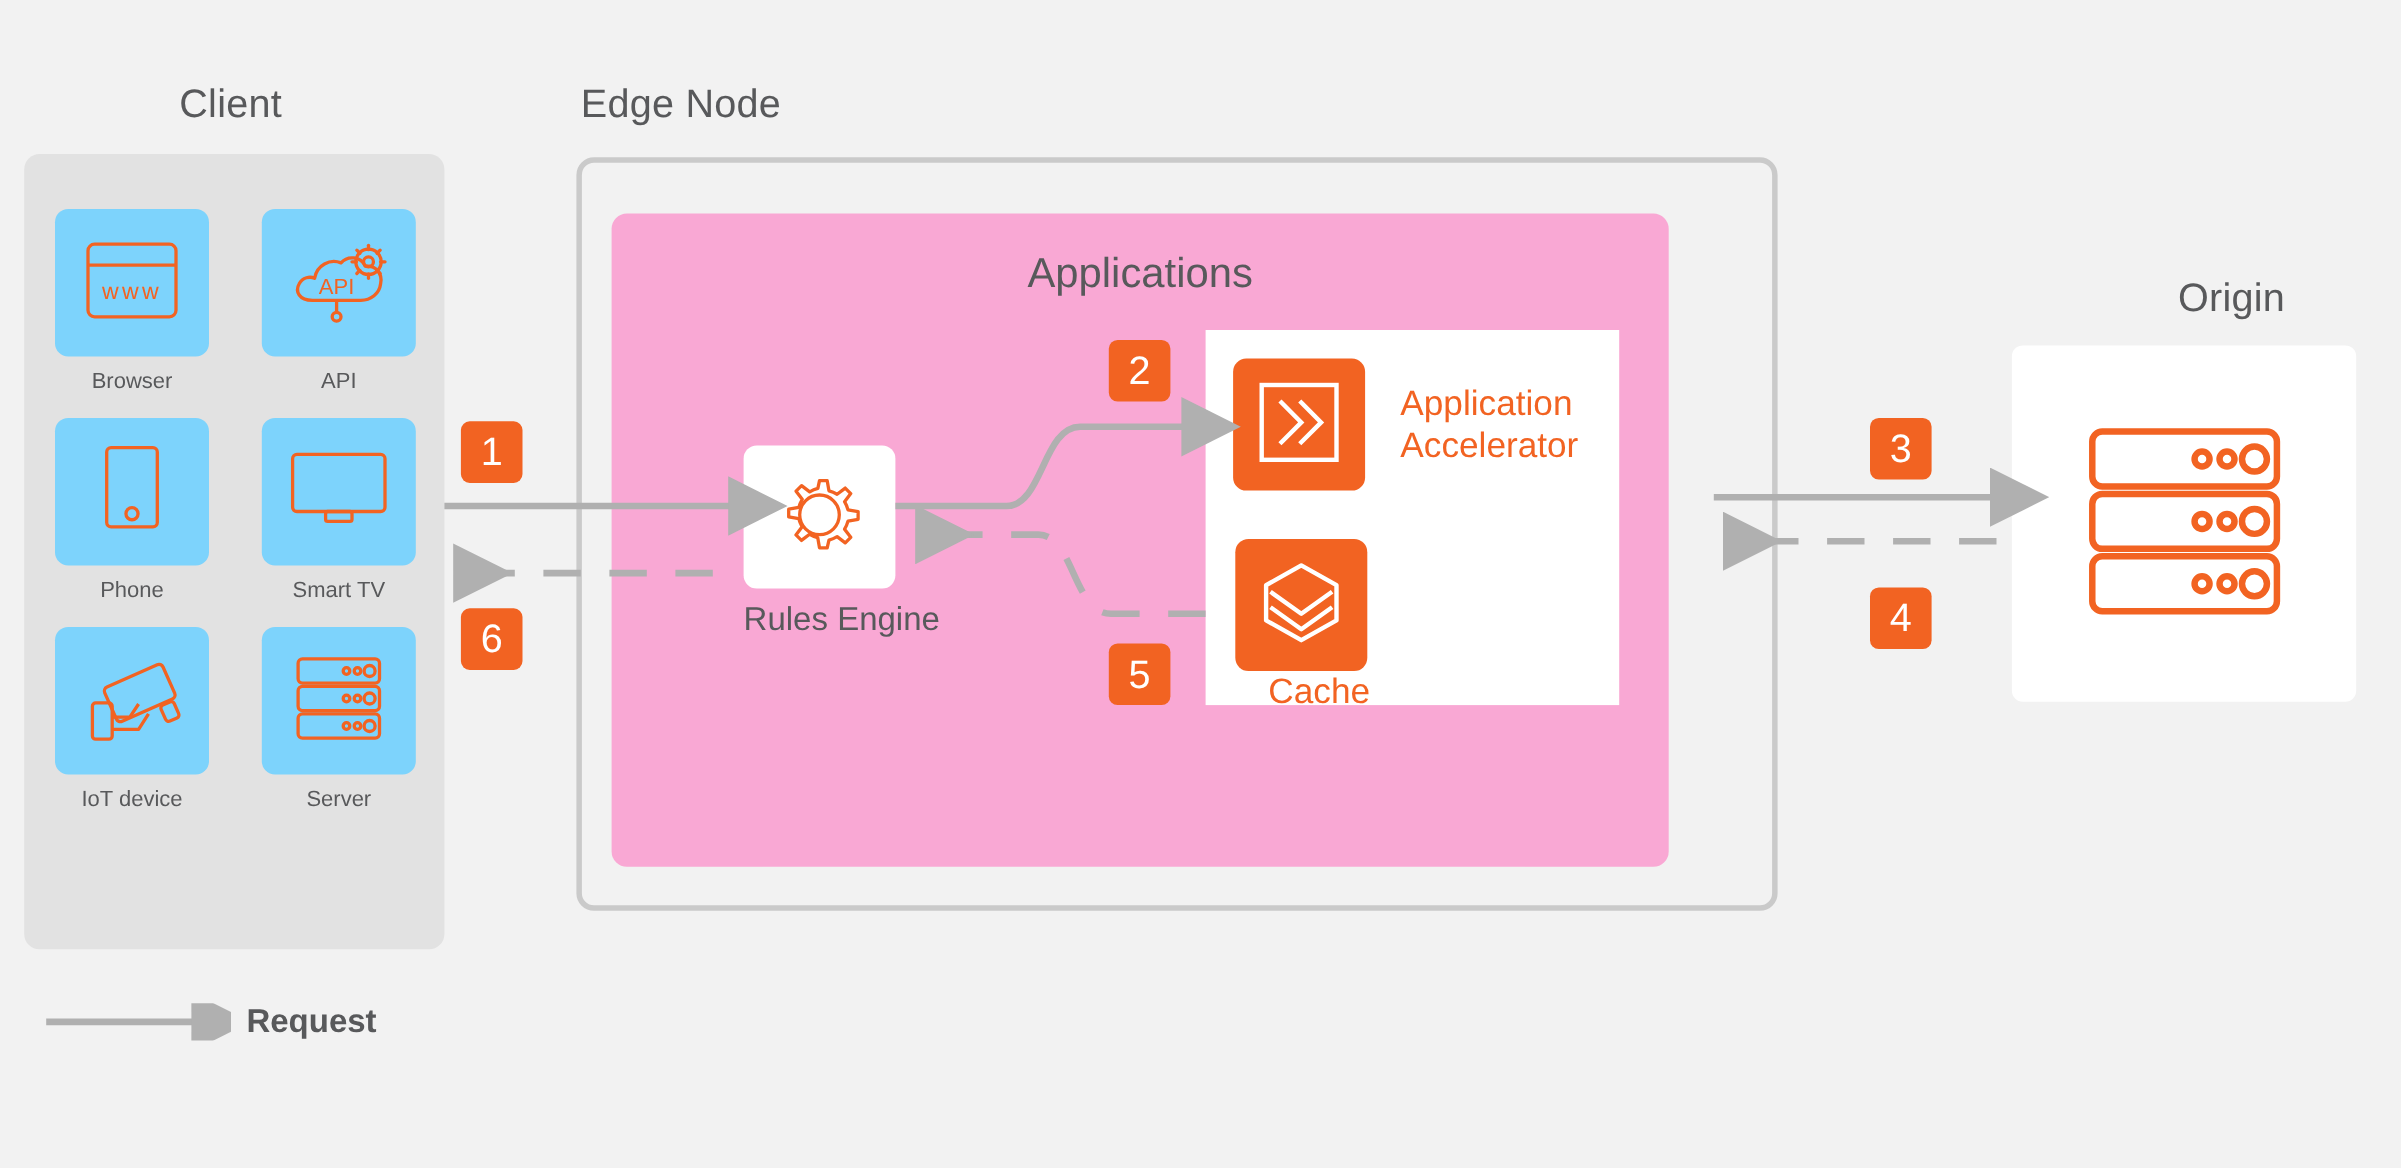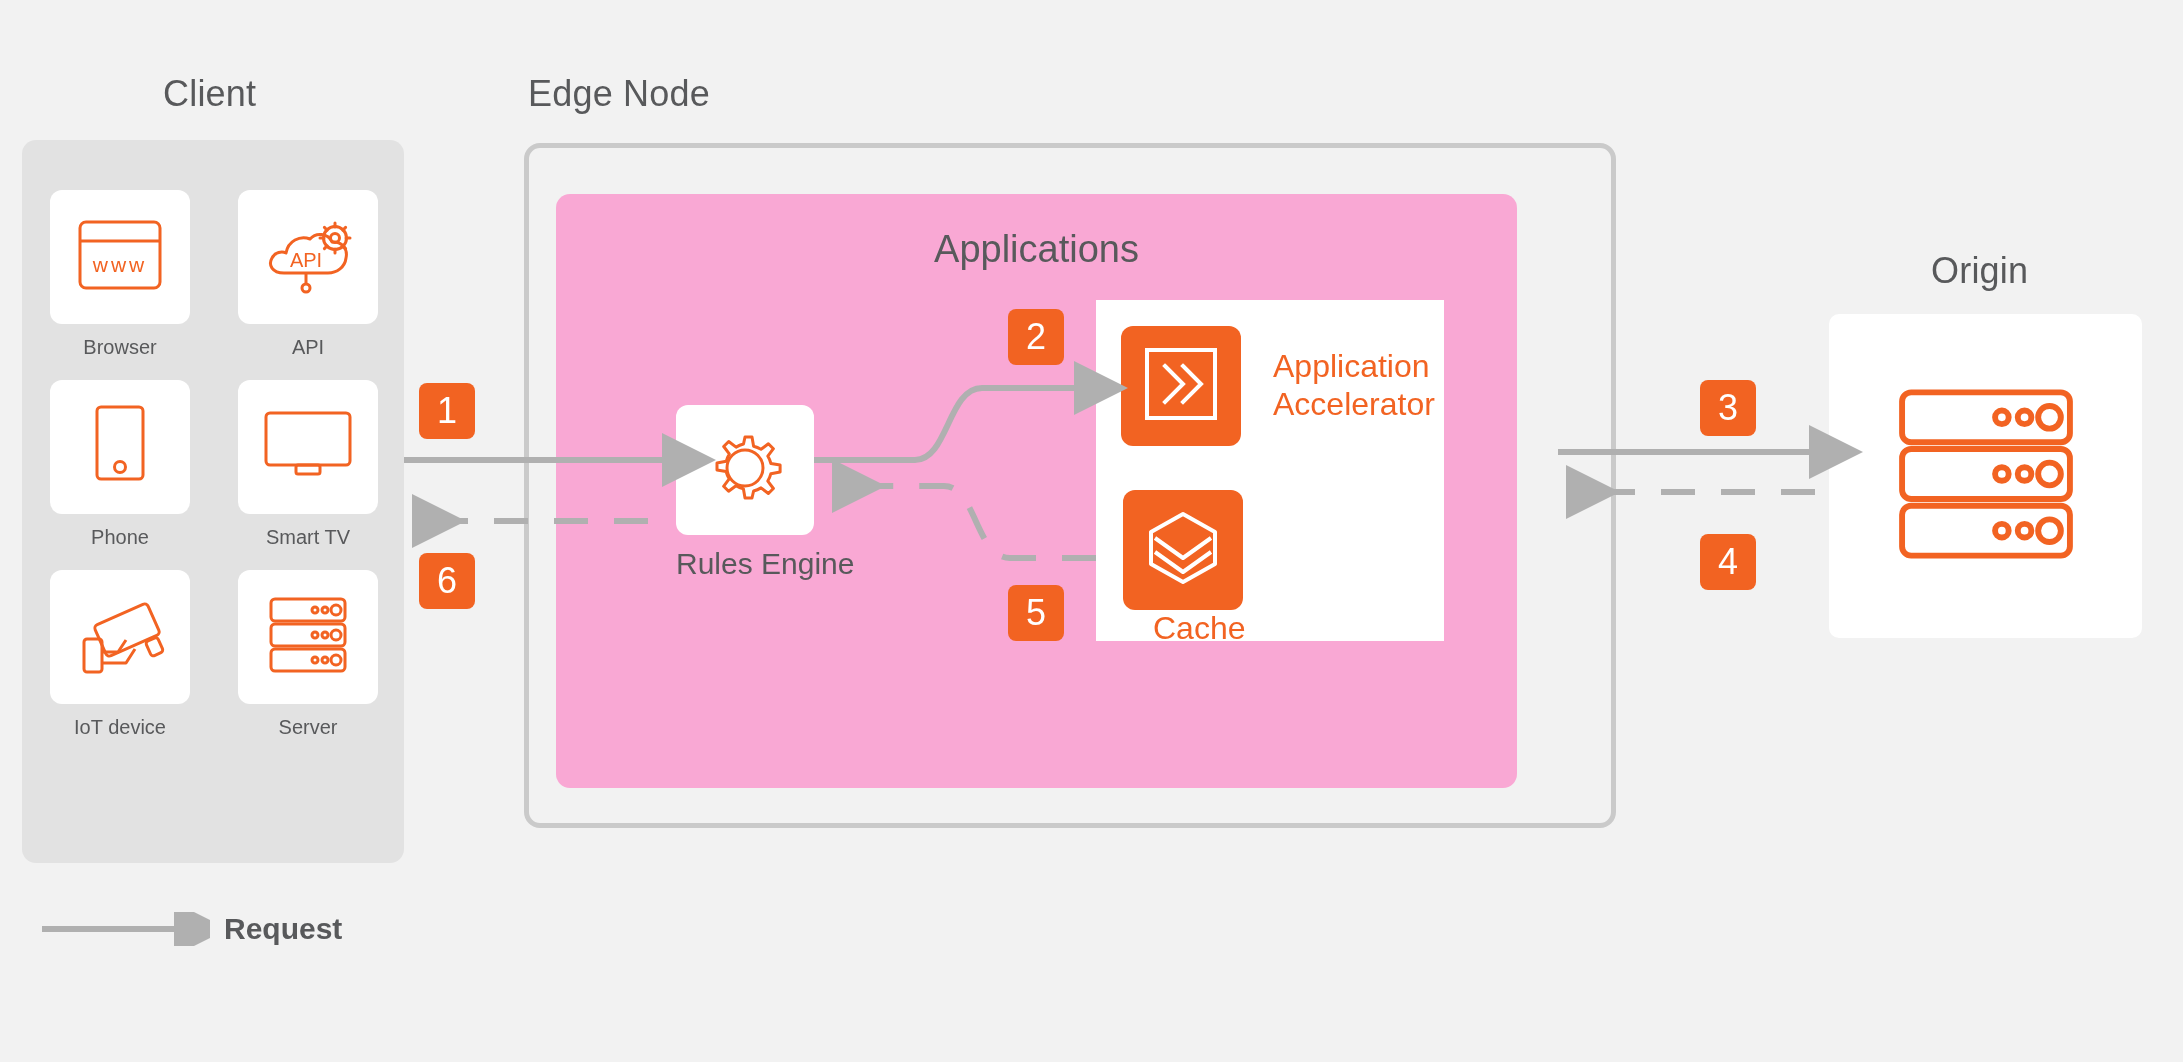--- a/index.html
+++ b/index.html
@@ -24,21 +24,21 @@
   
   .section-title {
     position: absolute;
     font-size: 36px;
     color: #58595b;
     white-space: nowrap;
     letter-spacing: .2px;
   }
   #client-title  { left: 163px; top: 73px; }
   #edge-title    { left: 528px; top: 73px; }
-  #origin-title  { left: 1931px; top: 250px; text-align: center; }
+  #origin-title  { left: 1980px; top: 250px; text-align: center; }
 
   
   #client-panel {
     position: absolute;
     left: 22px;
     top: 140px;
     width: 382px;
     height: 723px;
     background: #e2e2e2;
     border-radius: 14px;
@@ -50,21 +50,21 @@
     display: grid;
     grid-template-columns: 140px 140px;
     grid-template-rows: 178px 178px 178px;
     column-gap: 48px;
     row-gap: 12px;
   }
   .device { width: 140px; text-align: center; }
   .device-tile {
     width: 140px;
     height: 134px;
-    background: #ffffff;
+    background: #7dd3fc;
     border-radius: 12px;
     display: flex;
     align-items: center;
     justify-content: center;
   }
   .device-label {
     margin-top: 12px;
     font-size: 20px;
     color: #58595b;
     white-space: nowrap;
@@ -123,21 +123,21 @@
     font-size: 30px;
     color: #58595b;
     white-space: nowrap;
   }
 
   
   #apps-card {
     position: absolute;
     left: 1096px;
     top: 300px;
-    width: 348px;
+    width: 376px;
     height: 341px;
     background: #ffffff;
   }
   .app-row {
     position: absolute;
     display: flex;
     align-items: center;
   }
   #app-accel-row { left: 25px; top: 26px; }
   #app-cache-row { left: 25px; top: 190px; flex-direction: column; }

